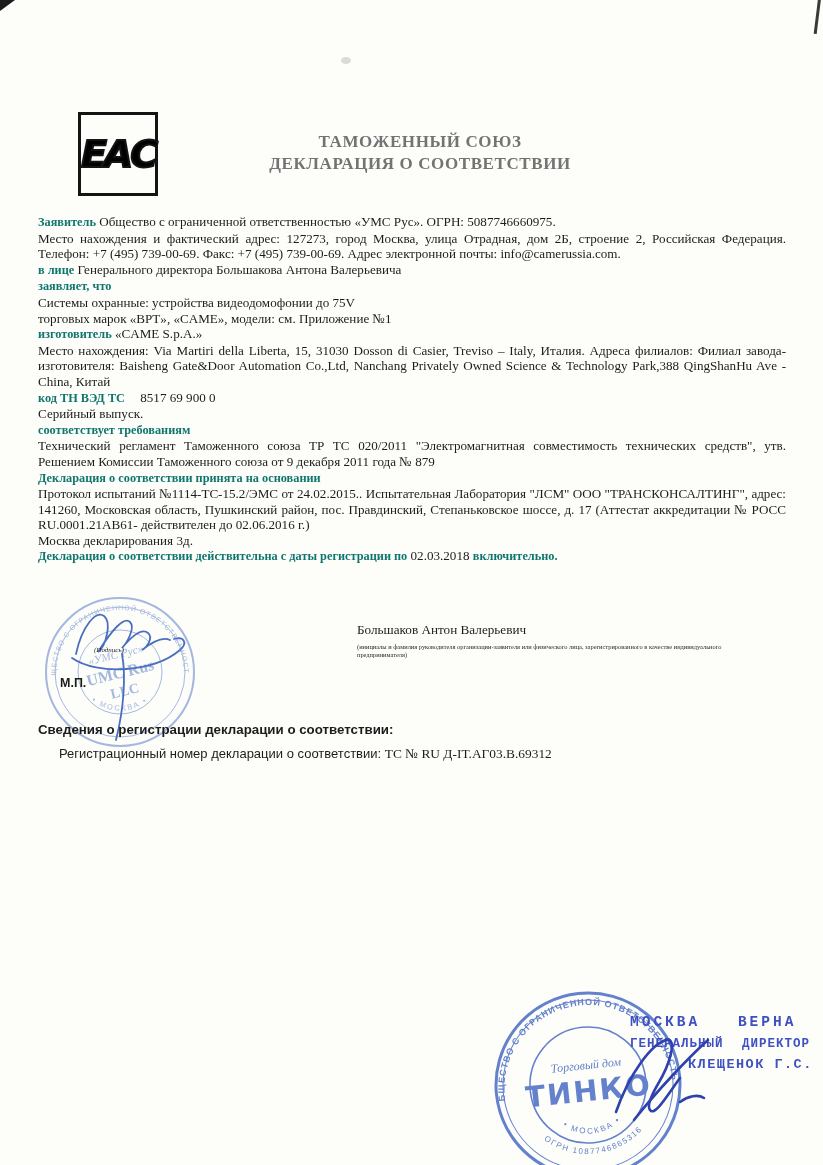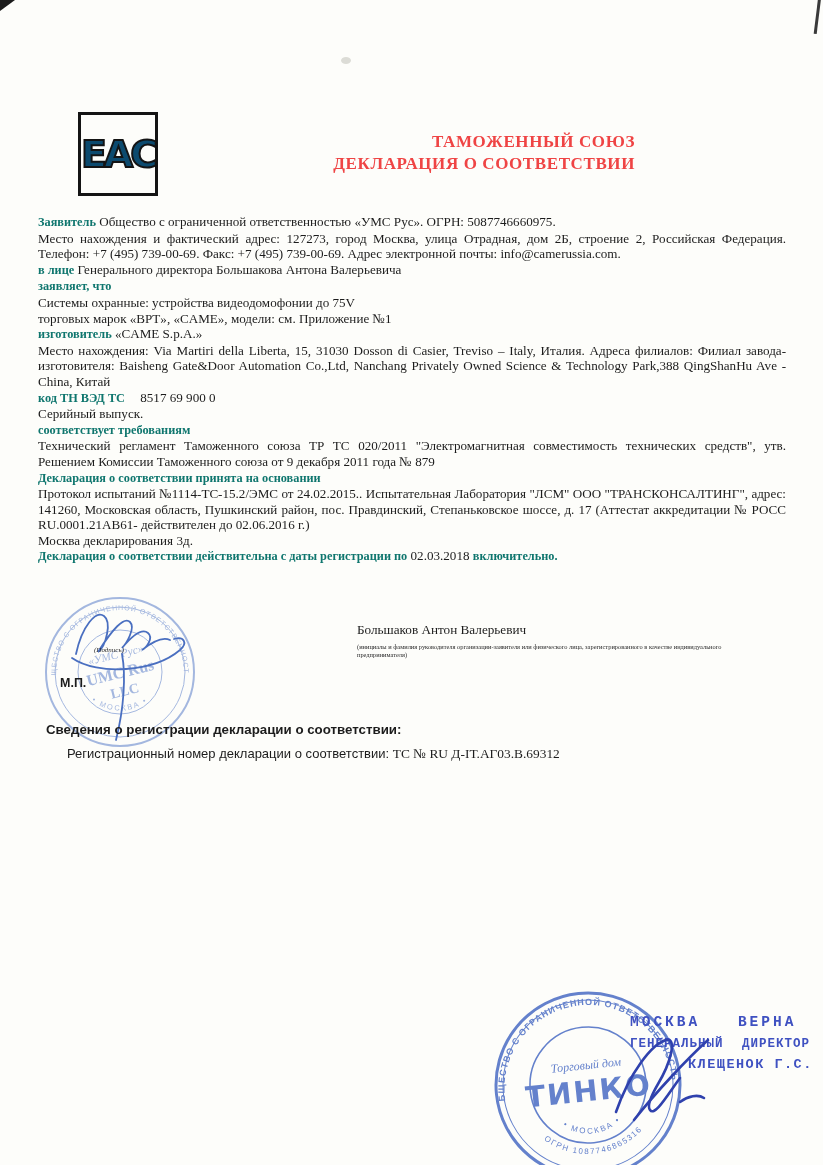--- a/index.html
+++ b/index.html
@@ -12,23 +12,23 @@
   .corner-tl { position:absolute; left:0; top:0; width:15px; height:11px; background:#1b1b1b;
     clip-path:polygon(0 0,100% 0,0 100%); }
   .corner-tr { position:absolute; left:816px; top:-4px; width:3px; height:38px; background:#3a3a3a;
     transform:rotate(7deg); }
   .smudge { position:absolute; left:341px; top:57px; width:10px; height:7px; background:#dcdcd6; border-radius:50%; }
 
   
   .eac { position:absolute; left:78px; top:112px; width:74px; height:78px;
     border:3px solid #141414; display:flex; align-items:center; justify-content:center; }
   .eac span { font-family:"DejaVu Sans", sans-serif; font-weight:900; font-size:38px;
-    letter-spacing:-3px; color:#0c4a6e; -webkit-text-stroke:2px #141414; }
-  .doc-title { position:absolute; left:205px; top:131px; width:430px; text-align:right;
-    font-weight:bold; font-size:17px; line-height:22px; letter-spacing:0.6px; color:#ef4444; }
+    letter-spacing:-3px; color:#000000;font-style:italic; -webkit-text-stroke:2px #141414; }
+  .doc-title { position:absolute; left:205px; top:131px; width:430px; text-align:center;
+    font-weight:bold; font-size:17px; line-height:22px; letter-spacing:0.6px; color:#737373; }
 
   
   .body-block { position:absolute; left:38px; top:214px; width:748px;
     font-size:13.1px; line-height:15.6px; }
   .body-block p { margin:0; text-align:justify; }
   .body-block p.nj { text-align:left; }
   .lbl { font-family:Liberation Serif, serif; font-weight:bold; font-size:12.3px; color:#0f766e; }
   .tnved-val { margin-left:12px; }
   .validity { margin-top:8px; }
 
@@ -36,21 +36,21 @@
   .umc-stamp { position:absolute; left:40px; top:592px; width:160px; height:160px; opacity:0.55; }
   .sig1 { position:absolute; left:62px; top:600px; width:140px; height:150px; }
   .podpis { position:absolute; left:94px; top:646px; font-size:7px; font-style:italic; color:#2a2a2a; z-index:3; }
   .mp { position:absolute; left:60px; top:676px; font-family:"Liberation Sans",sans-serif;
     font-weight:bold; font-size:12.5px; z-index:3; }
   .sig-name { position:absolute; left:357px; top:622px; font-size:13.2px; }
   .sig-note { position:absolute; left:357px; top:643px; width:380px; font-size:6.4px;
     line-height:7.6px; color:#2c2c2c; }
 
   
-  .reg { position:absolute; left:38px; top:722px; font-family:"Liberation Sans",sans-serif;margin-left:8px; }
+  .reg { position:absolute; left:38px; top:722px; font-family:"Liberation Sans",sans-serif; }
   .reg .head { font-weight:bold; font-size:13.3px; }
   .reg .row { margin-top:9px; font-size:13px; }
   .reg .row.tight { margin-top:4px; }
   .reg .b { font-weight:normal;padding-left:21px; }
   .reg .v { font-family:"Liberation Serif",serif; font-size:13.4px; font-weight:normal; }
 
   
   .tinko-stamp { position:absolute; left:488px; top:985px; width:200px; height:200px;
     opacity:0.85; transform:rotate(-6deg); }
   .copy-text { position:absolute; left:630px; top:1014px; z-index:3;

